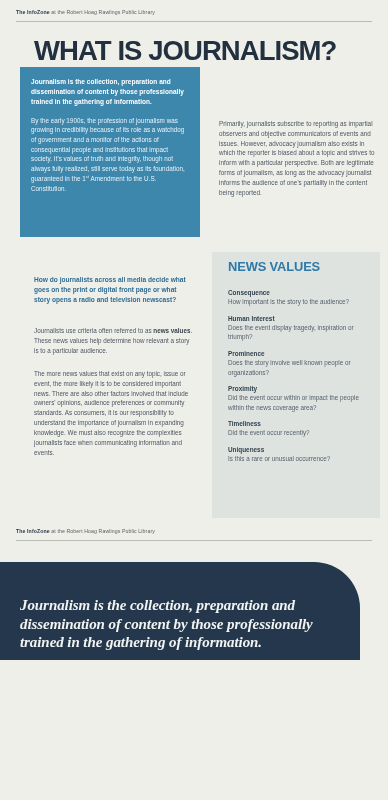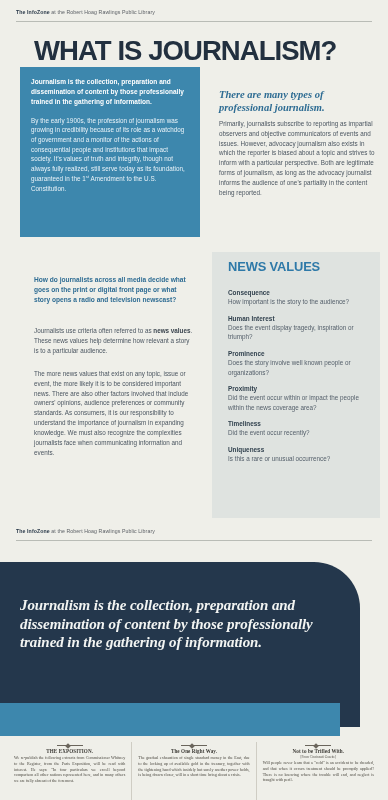--- a/index.html
+++ b/index.html
@@ -2,21 +2,21 @@
 <html><head>
 <meta charset="utf-8">
 <style>
   html,body{margin:0;padding:0;}
   body{
     width:388px;height:800px;overflow:hidden;
     background:#efefe9;
     font-family:"Liberation Sans", sans-serif;
     -webkit-font-smoothing:antialiased;
   }
-  .page{position:relative;width:388px;height:800px;background:#efefe9;overflow:hidden;}
+  .page{position:relative;width:388px;height:660px;background:#efefe9;overflow:hidden;}
 
   
   .masthead{
     position:absolute;left:16px;top:9px;width:356px;
     font-size:5.2px;letter-spacing:.02em;color:#5c6066;
     white-space:nowrap;
   }
   .masthead b{color:#2b3a4a;font-weight:bold;}
   .masthead-rule{
     position:absolute;left:16px;top:21px;width:356px;height:1px;background:#b9bcb6;
@@ -162,21 +162,20 @@
 
   <div class="headline">WHAT IS JOURNALISM?</div>
 
   <div class="blue-panel">
     <div class="inner">
       <p class="bp-lead">Journalism is the collection, preparation and dissemination of content by those professionally trained in the gathering of information.</p>
       <p class="bp-body"><span>By the early 1900s, the profession of journalism was growing in credibility because of its role as a watchdog of government and a monitor of the actions of consequential people and institutions that impact society. It's values of truth and integrity, though not always fully realized, still serve today as its foundation, guaranteed in the 1</span><sup>st</sup><span> Amendment to the U.S. Constitution.</span></p>
     </div>
   </div>
 
-  <div class="rc-head">There are many types of professional journalism.</div>
   <div class="rc-body">Primarily, journalists subscribe to reporting as impartial observers and objective communicators of events and issues. However, advocacy journalism also exists in which the reporter is biased about a topic and strives to inform with a particular perspective. Both are legitimate forms of journalism, as long as the advocacy journalist informs the audience of one's partiality in the content being reported.</div>
 
   <div class="lc-q">How do journalists across all media decide what goes on the print or digital front page or what story opens a radio and television newscast?</div>
   <div class="lc-b1"><span>Journalists use criteria often referred to as </span><b>news values</b><span>. These news values help determine how relevant a story is to a particular audience.</span></div>
   <div class="lc-b2">The more news values that exist on any topic, issue or event, the more likely it is to be considered important news. There are also other factors involved that include owners' opinions, audience preferences or community standards. As consumers, it is our responsibility to understand the importance of journalism in expanding knowledge. We must also recognize the complexities journalists face when communicating information and events.</div>
 
   <div class="nv-panel"></div>
   <div class="nv-title">NEWS VALUES</div>
   <div class="nv-list">
     <div class="nv-item">

